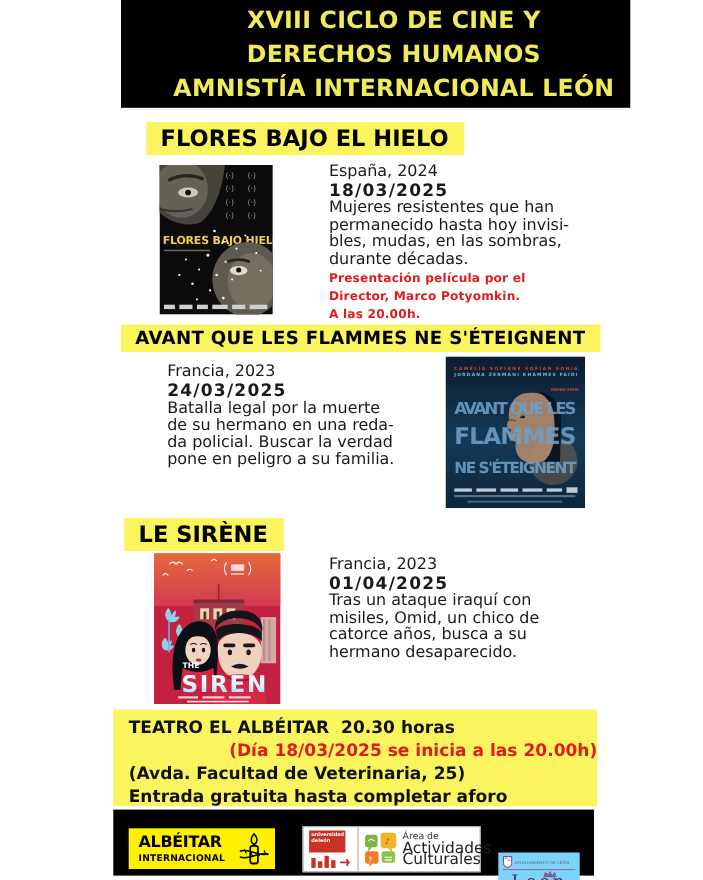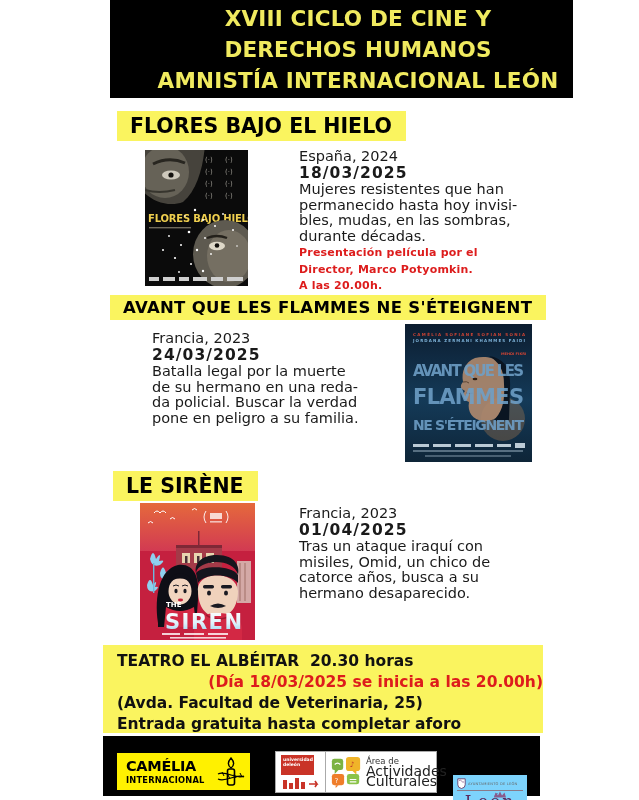--- a/index.html
+++ b/index.html
@@ -87,21 +87,21 @@
 <body>
 
 <div class="page">
 
   <div class="abs header">
     <div class="hline">XVIII CICLO DE CINE Y</div>
     <div class="hline">DERECHOS HUMANOS</div>
     <div class="hline">AMNISTÍA INTERNACIONAL LEÓN</div>
   </div>
 
-  <div class="abs" style="left:117px;top:111px;">
+  <div class="abs" style="left:133px;top:111px;">
     <span class="hl big">FLORES BAJO EL HIELO</span>
   </div>
 
   <svg class="abs poster" style="left:145px;top:150px;" width="103" height="136" viewBox="0 0 103 136">
     <rect x="0" y="0" width="103" height="136" fill="#0b0b0b"></rect>
 
     <g opacity="0.95">
       <path d="M-5,-5 L60,-5 C58,18 52,40 38,52 C22,58 4,50 -5,38 Z" fill="#4a473f"></path>
       <ellipse cx="20" cy="22" rx="24" ry="26" fill="#6b675c"></ellipse>
       <path d="M8,14 Q24,6 40,13" stroke="#2a2822" stroke-width="3" fill="none"></path>
@@ -336,21 +336,21 @@
     <div class="vline">TEATRO EL ALBÉITAR  20.30 horas</div>
     <div class="vline red">(Día 18/03/2025 se inicia a las 20.00h)</div>
     <div class="vline">(Avda. Facultad de Veterinaria, 25)</div>
     <div class="vline">Entrada gratuita hasta completar aforo</div>
   </div>
 
   <div class="abs footer">
 
     <div class="amnesty">
       <div class="atext">
-        <div class="a1">CAMÉLIA</div>
+        <div class="a1">ALBÉITAR</div>
         <div class="a2">INTERNACIONAL</div>
       </div>
       <svg width="30" height="34" viewBox="0 0 30 34">
         <path d="M15,3 C18.5,7 18.5,10.5 15,13 C11.5,10.5 11.5,7 15,3 Z" fill="none" stroke="#000" stroke-width="1.4"></path>
         <rect x="11.5" y="14" width="7" height="16" rx="2" fill="none" stroke="#000" stroke-width="1.6"></rect>
         <path d="M2,19 C10,15 20,25 28,21" stroke="#000" stroke-width="1.3" fill="none"></path>
         <path d="M2,24 C10,28 20,18 28,22" stroke="#000" stroke-width="1.3" fill="none"></path>
         <path d="M6,17 l2,4 M12,20 l2,4 M18,19 l2,4 M24,18 l2,4" stroke="#000" stroke-width="1"></path>
       </svg>
     </div>

